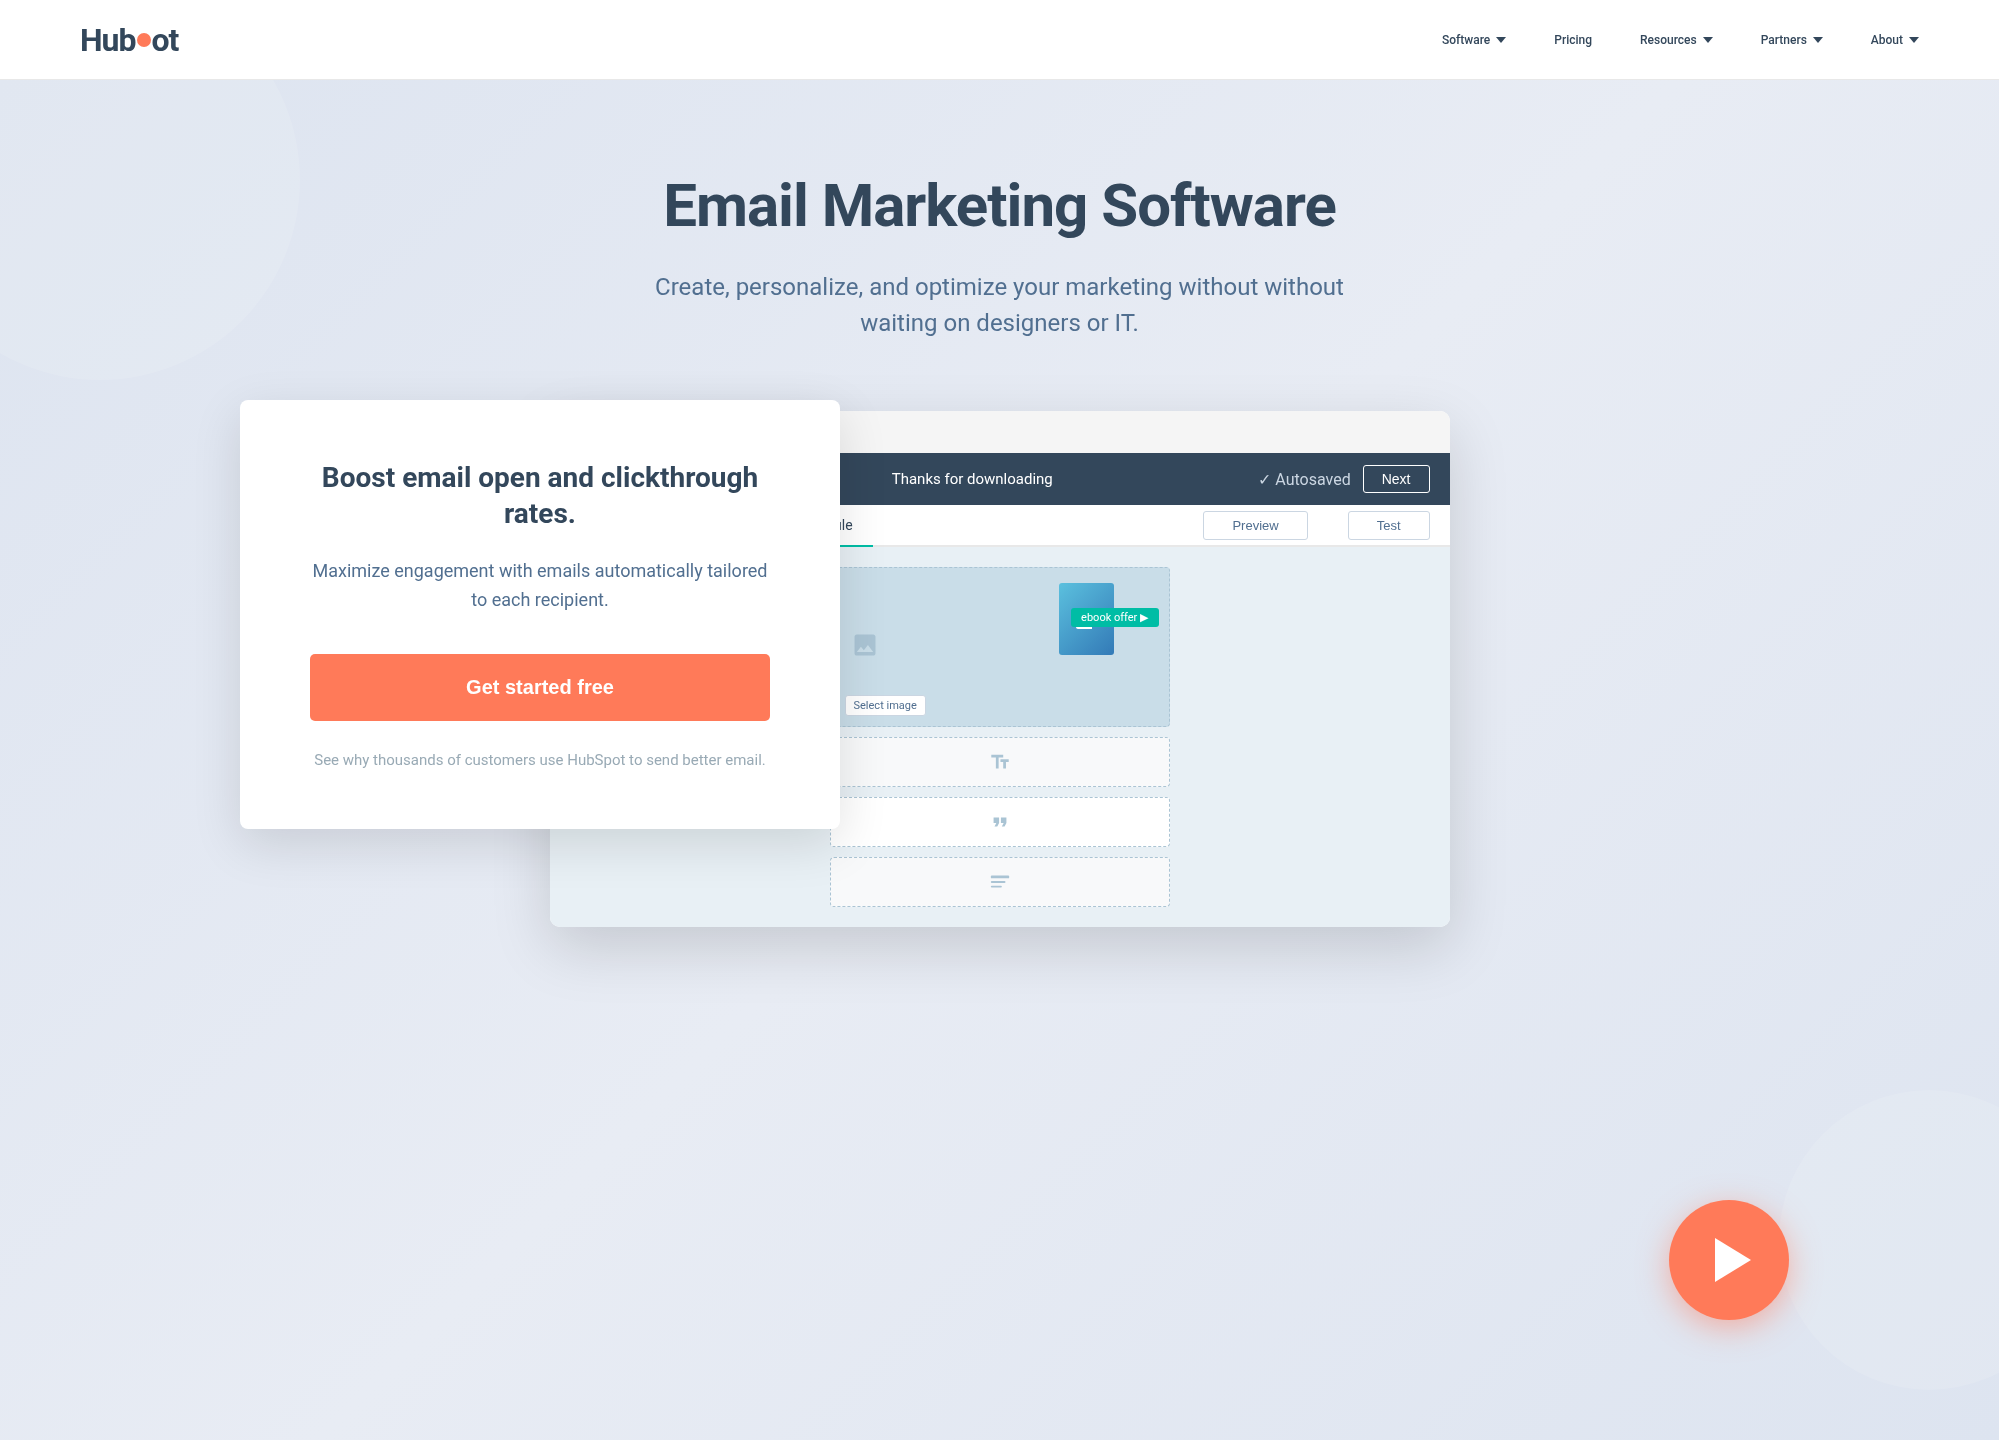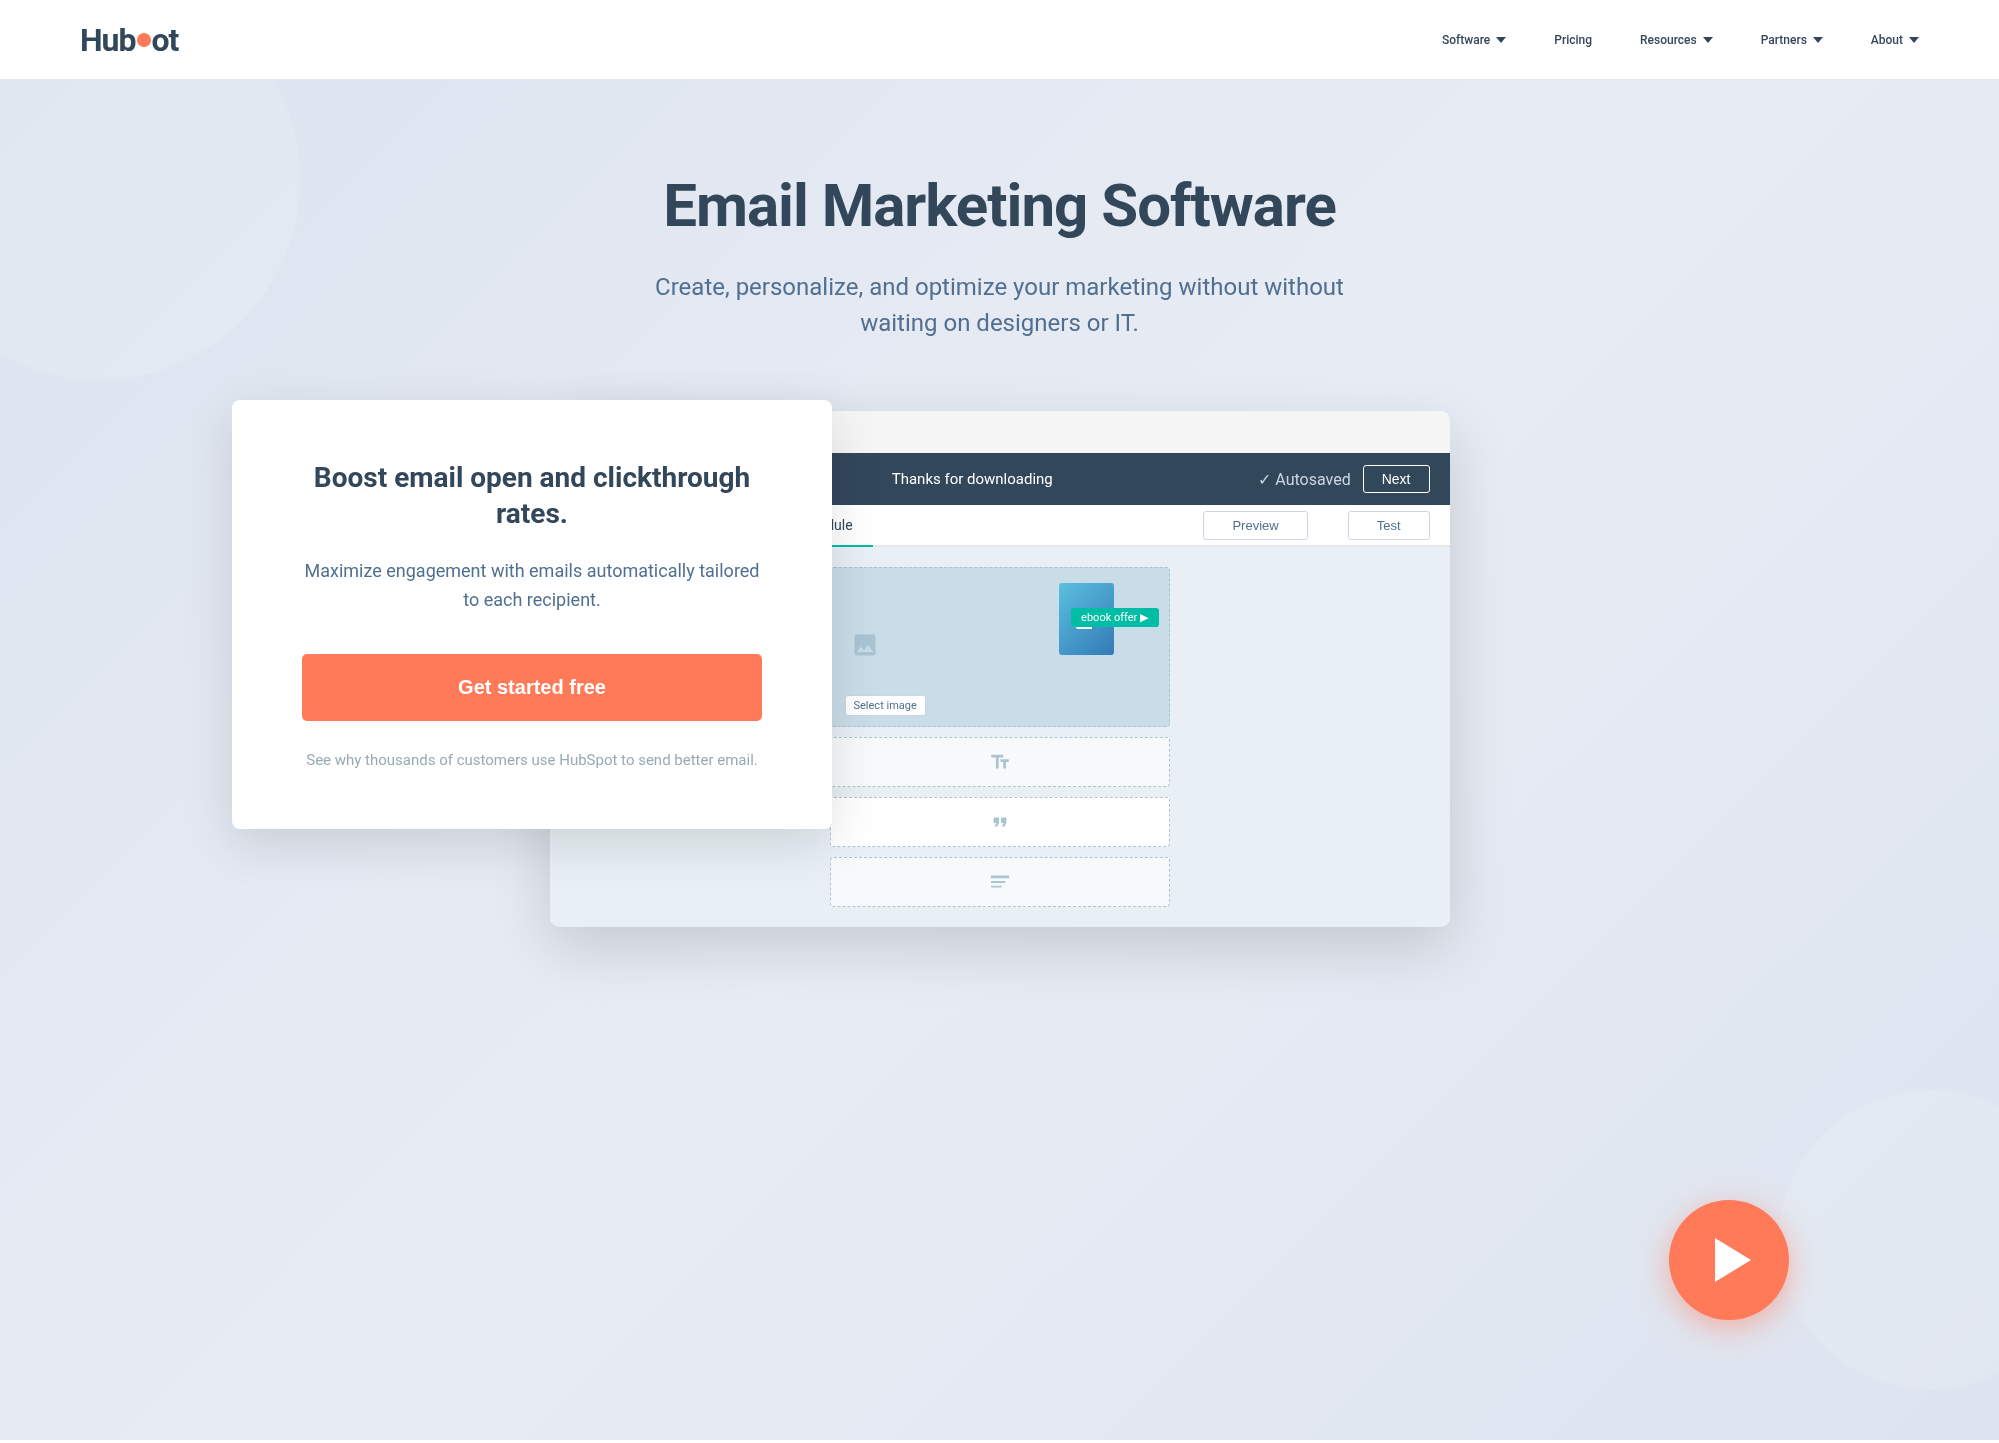--- a/index.html
+++ b/index.html
@@ -227,21 +227,21 @@
       background: #c9dde8;
       display: flex;
       align-items: center;
       justify-content: center;
       position: relative;
     }
 
     
     .floating-card {
       position: absolute;
-      left: 232px;
+      left: 240px;
       top: 320px;
       width: 600px;
       background: #fff;
       border-radius: 8px;
       box-shadow: 0 15px 50px rgba(0,0,0,0.12);
       padding: 60px 70px;
       z-index: 10;
       display: flex;
       flex-direction: column;
       align-items: center;

